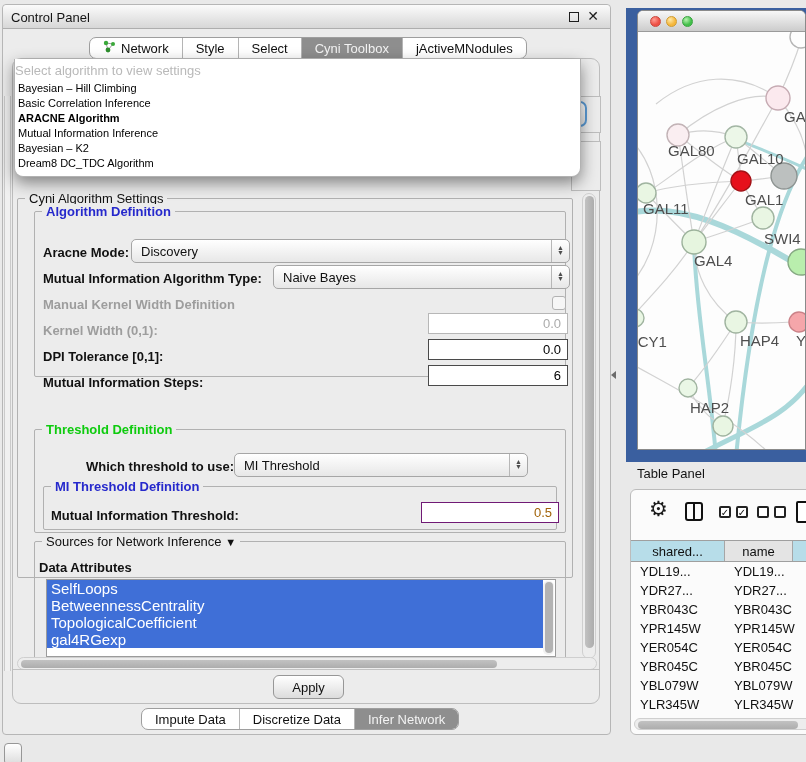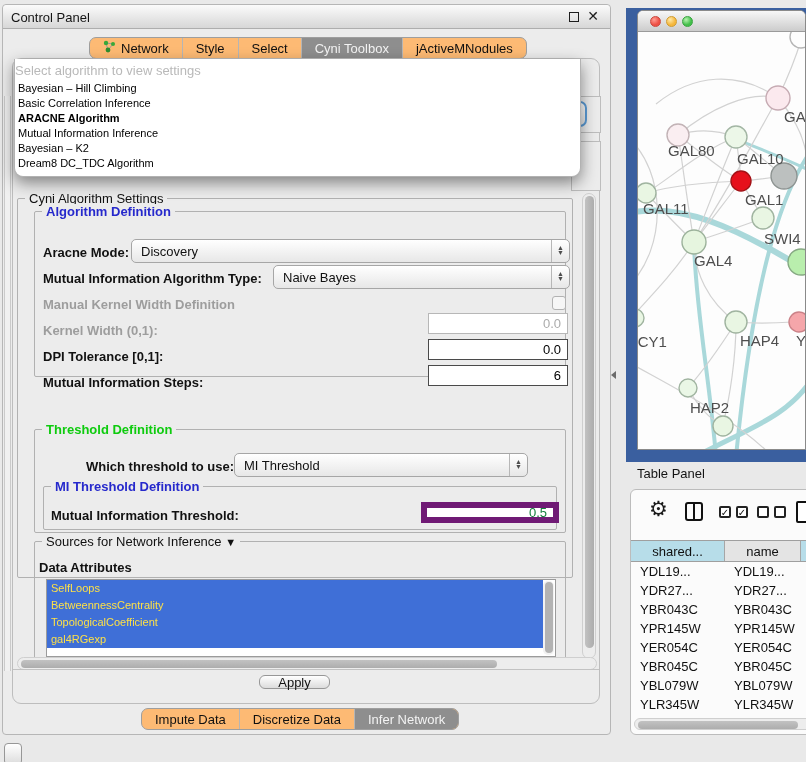--- a/index.html
+++ b/index.html
@@ -9,21 +9,21 @@
 
   
   .control-panel{left:2px;top:4px;width:609px;height:731px;background:#ececec;
                  border:1px solid #b6b6b6;border-radius:4px}
   .cp-titlebar{left:0;top:0;width:607px;height:24px;background:linear-gradient(#fbfbfb,#d7d7d7);
                border-bottom:1px solid #aeaeae;border-radius:4px 4px 0 0}
   .cp-title{left:8px;top:5px;font-size:13px;color:#141414}
   .float-btn{right:31px;top:7px;width:10px;height:10px;border:1.6px solid #1d1d1d;background:transparent}
   .close-btn{right:11px;top:3px;font-size:14px;font-weight:bold;color:#1d1d1d}
 
-  .tabstrip{display:flex;height:22px;border:1px solid #9e9e9e;border-radius:7px;overflow:hidden;background:#fdba74}
+  .tabstrip{display:flex;height:22px;border:1px solid #9e9e9e;border-radius:7px;overflow:hidden;background:#ffffff}
   .seg{display:flex;align-items:center;gap:5px;padding:0 13px;font-size:13px;color:#101010;border-left:1px solid #b5b5b5}
   .seg:first-child{border-left:none}
   .seg.sel{background:#8e8e8e;color:#f3f3f3}
 
   .inner-panel{left:9px;top:53px;width:588px;height:646px;border:1px solid #bdbdbd;border-radius:9px}
   .left-gutter{left:1px;top:91px;width:7px;height:575px;background:#f0f0f0;
                border-left:1px solid #cacaca;border-right:1px solid #cacaca}
 
   
   .frag-a{left:568px;top:91px;width:30px;height:37px;border:1px solid #bdbdbd;background:#ececec}
@@ -49,27 +49,27 @@
   .dis{color:#9d9d9d}
 
   .combo{background:linear-gradient(#ffffff,#e7e7e7);border:1px solid #a6a6a6;border-radius:5px;
          display:flex;align-items:stretch;font-size:13px;height:24px}
   .combo .val{flex:1;display:flex;align-items:center;padding-left:9px;color:#111}
   .combo .stepper{width:17px;border-left:1px solid #b7b7b7;display:flex;flex-direction:column;
                   align-items:center;justify-content:center;color:#4d4d4d;font-size:7px;line-height:4.6px}
 
   .tfield{background:#fff;font-size:13px;display:flex;align-items:center;justify-content:flex-end;padding:0 6px}
   .tfield.norm{border:1.5px solid #4a4a4a;color:#000}
-  .tfield.soft{border:6px solid #701a75;color:#15803d}
+  .tfield.soft{border:1px solid #701a75;color:#a16207}
   .tfield.gray{border:1px solid #b7b7b7;color:#ababab}
 
   .checkbox{width:14px;height:14px;border:1px solid #b2b2b2;border-radius:3px;background:#f6f6f6}
 
   .attr-list{background:#fff;border:1px solid #9b9b9b;overflow:hidden}
-  .attr-item{height:17px;line-height:17px;background:#3f6fd7;color:#fde047;font-size:11px;padding-left:4px;margin-right:12px}
+  .attr-item{height:17px;line-height:17px;background:#3f6fd7;color:#ffffff;font-size:15px;padding-left:4px;margin-right:12px}
   .list-vscroll{position:absolute;right:1px;top:1px;width:11px;bottom:1px;background:#f2f2f2;border-radius:5px}
   .list-vscroll .thumb{position:absolute;left:1.5px;top:1px;width:8px;height:96%;background:#b3b3b3;border-radius:4px}
 
   .vscroll{background:#ededed;border:1px solid #cfcfcf;border-radius:7px}
   .vscroll .thumb{position:absolute;left:1.5px;top:2px;width:9px;background:linear-gradient(90deg,#c2c2c2,#adadad);border-radius:5px}
   .hscroll{background:#ededed;border:1px solid #cfcfcf;border-radius:7px}
   .hscroll .thumb{position:absolute;top:1.5px;left:3px;height:8px;background:linear-gradient(#c2c2c2,#adadad);border-radius:5px}
 
   .btn{background:linear-gradient(#ffffff,#dcdcdc);border:1px solid #979797;border-radius:6px;
        font-size:13px;color:#111;display:flex;align-items:center;justify-content:center}
@@ -98,21 +98,21 @@
   .split-icon{width:18px;height:19px;border:2px solid #111;border-radius:3px}
   .split-icon:before{content:"";position:absolute;left:50%;top:0;bottom:0;width:2px;background:#111;transform:translateX(-1px)}
   .cb{width:12px;height:12px;border:2px solid #222;border-radius:2px;font-size:10px;font-weight:bold;
       display:flex;align-items:center;justify-content:center;color:#111;background:#fff}
   .doc-icon{width:26px;height:22px;border:2px solid #111;border-radius:2px;background:#fff}
 
   .thead{display:flex;height:22px;border-top:1px solid #9f9f9f;border-bottom:1px solid #9f9f9f}
   .th{box-sizing:border-box;border-right:1px solid #a6a6a6;font-size:13px;color:#111;
       display:flex;align-items:center;justify-content:center}
   .th.c0{width:94px;background:#b7dde9}
-  .th.c1{width:76px;background:#e4e4e4}
+  .th.c1{width:68px;background:#e4e4e4}
   .th.c2{width:60px;background:#b7dde9}
   .tbody{overflow:hidden}
   .trow{display:flex;height:19px;align-items:center}
   .td{box-sizing:border-box;font-size:13px;color:#111;overflow:hidden;white-space:nowrap}
   .td.c0{width:94px;padding-left:9px}
   .td.c1{width:76px;padding-left:9px}
   .td.c2{width:60px;padding-left:6px}
 </style>
 </head>
 <body>
@@ -262,21 +262,21 @@
 
     <div class="abs vscroll" style="left:579px;top:188px;width:14px;height:466px">
       <div class="thumb" style="height:452px"></div>
     </div>
     <div class="abs hscroll" style="left:14px;top:652px;width:580px;height:13px">
       <div class="thumb" style="width:476px"></div>
     </div>
 
     <div class="abs hline" style="left:10px;top:664px;width:586px"></div>
 
-    <button class="abs btn" style="left:256px;top:670px;width:71px;height:14px">Apply</button>
+    <button class="abs btn" style="left:270px;top:670px;width:71px;height:24px">Apply</button>
 
     <div class="abs tabstrip" style="left:138px;top:703px">
       <div class="seg">
         <span>Impute Data</span>
       </div>
       <div class="seg">
         <span>Discretize Data</span>
       </div>
       <div class="seg sel">
         <span>Infer Network</span>

